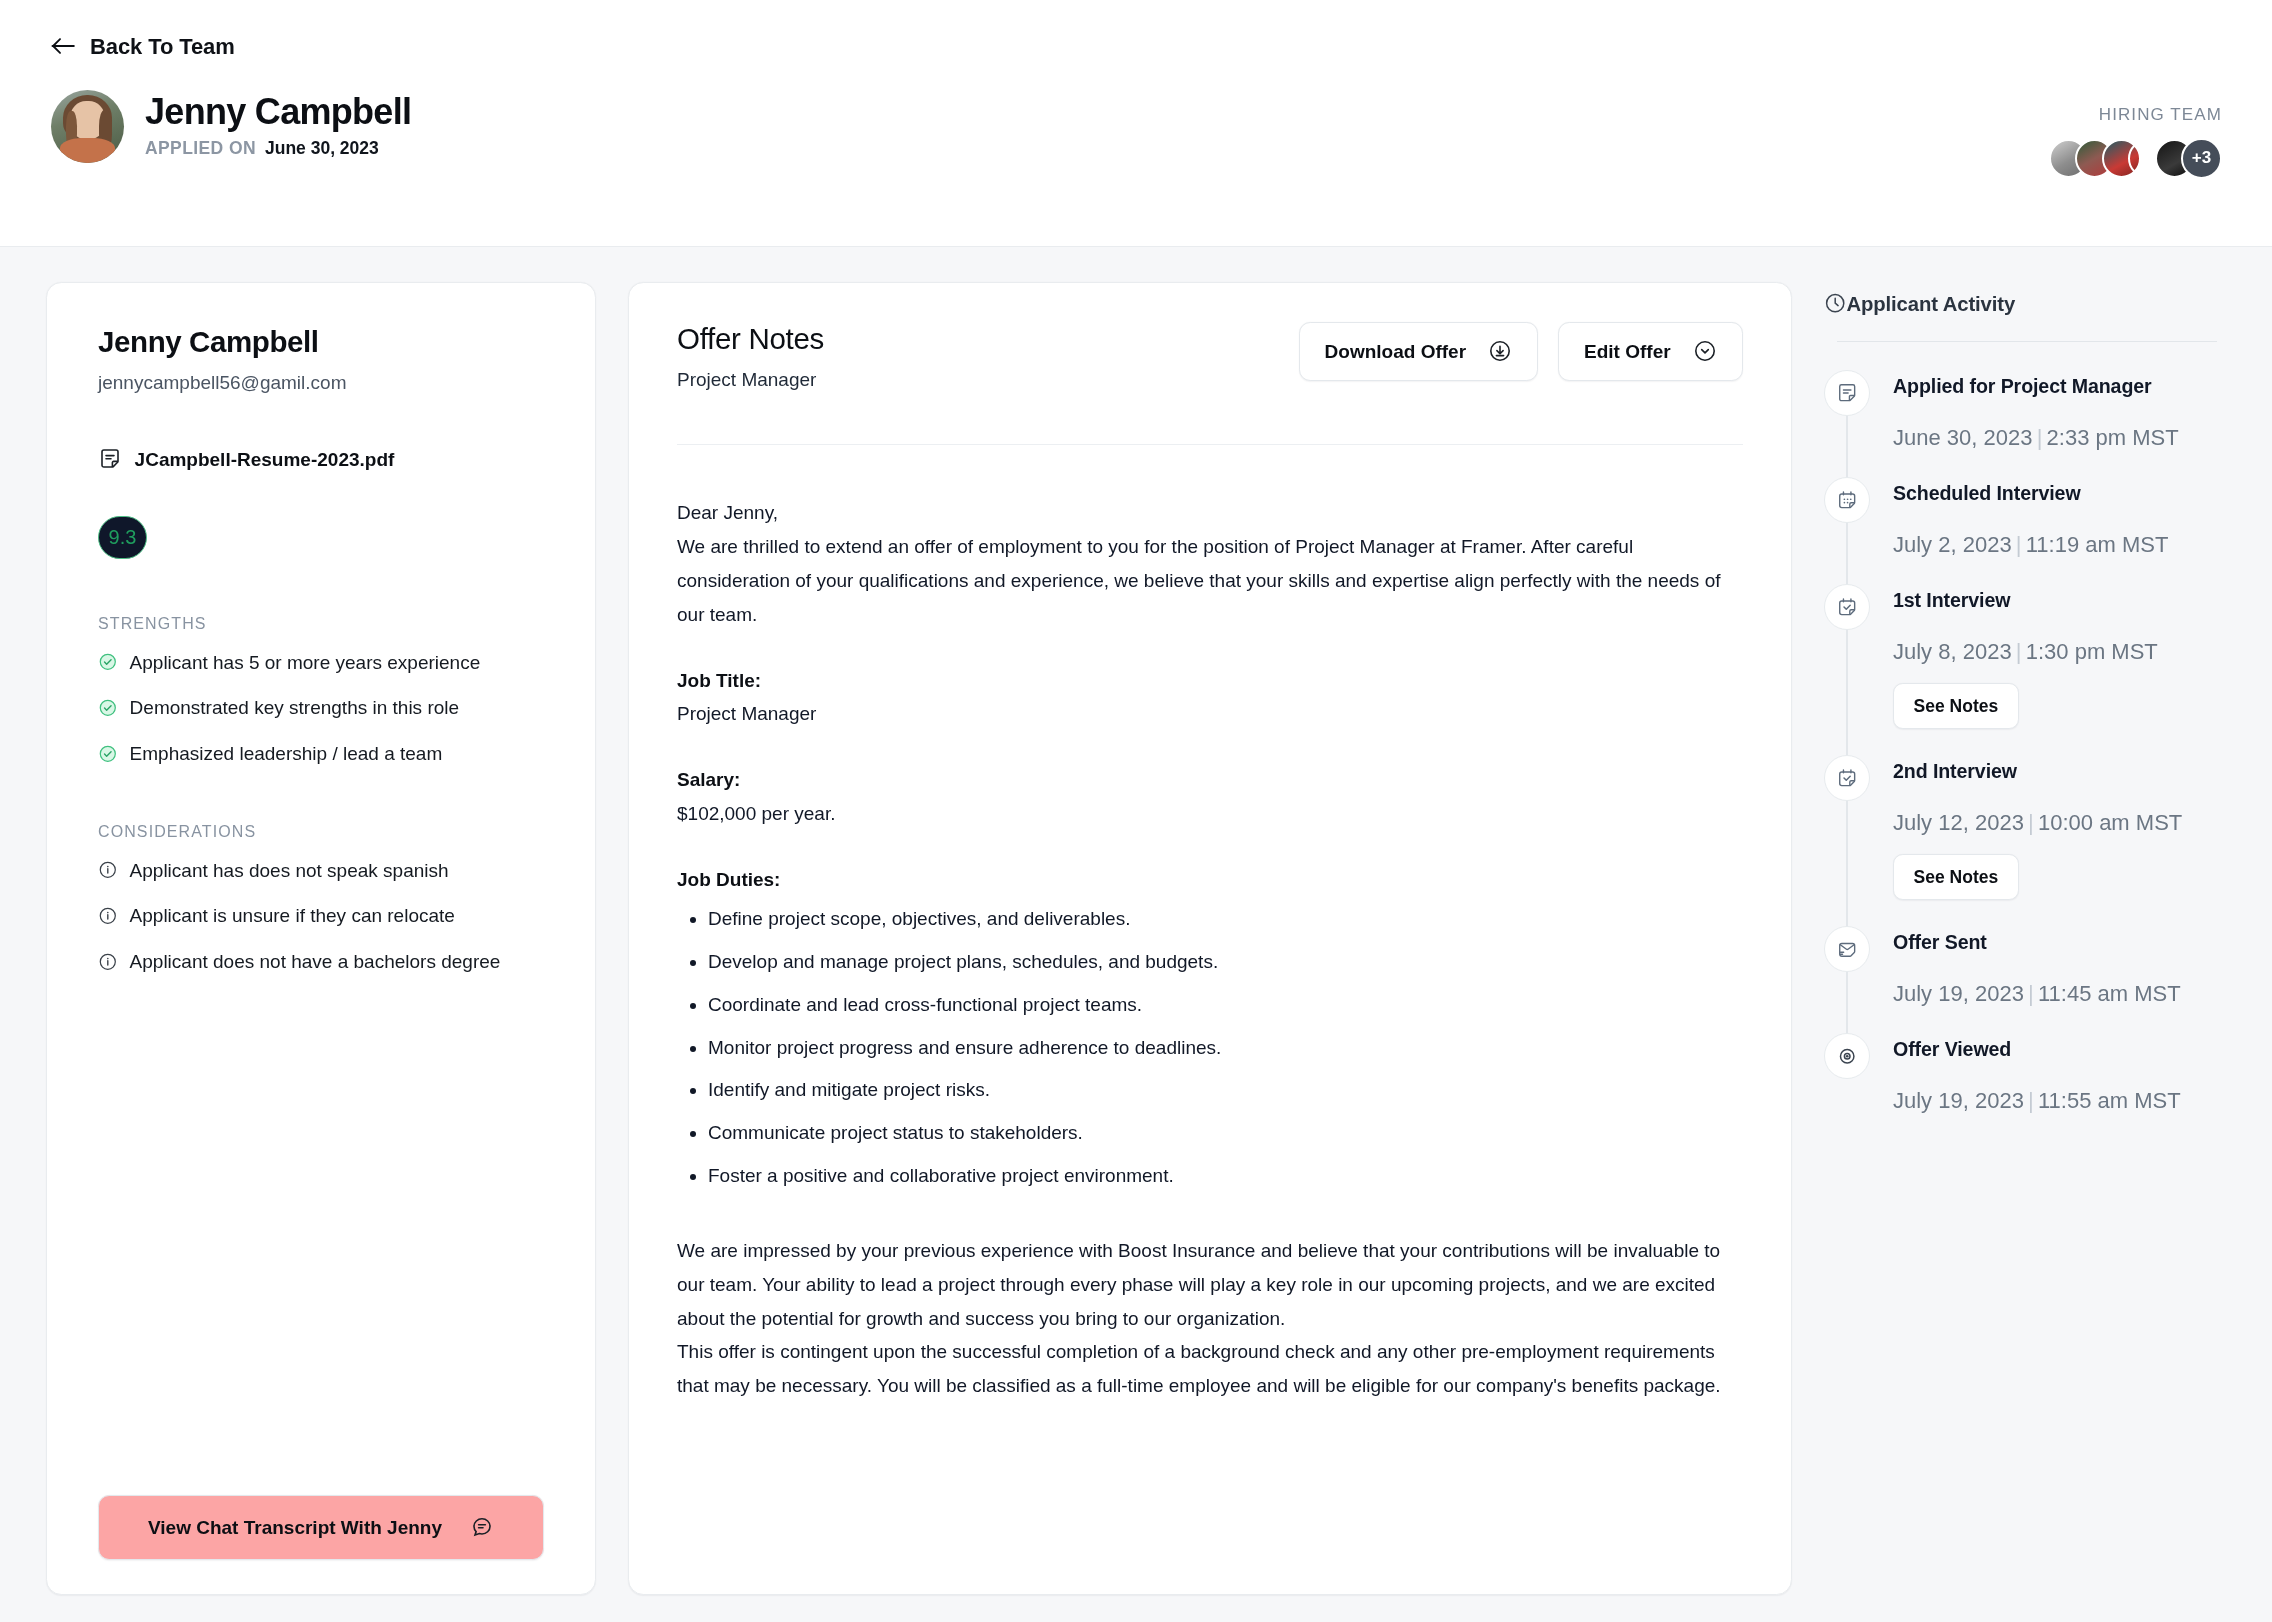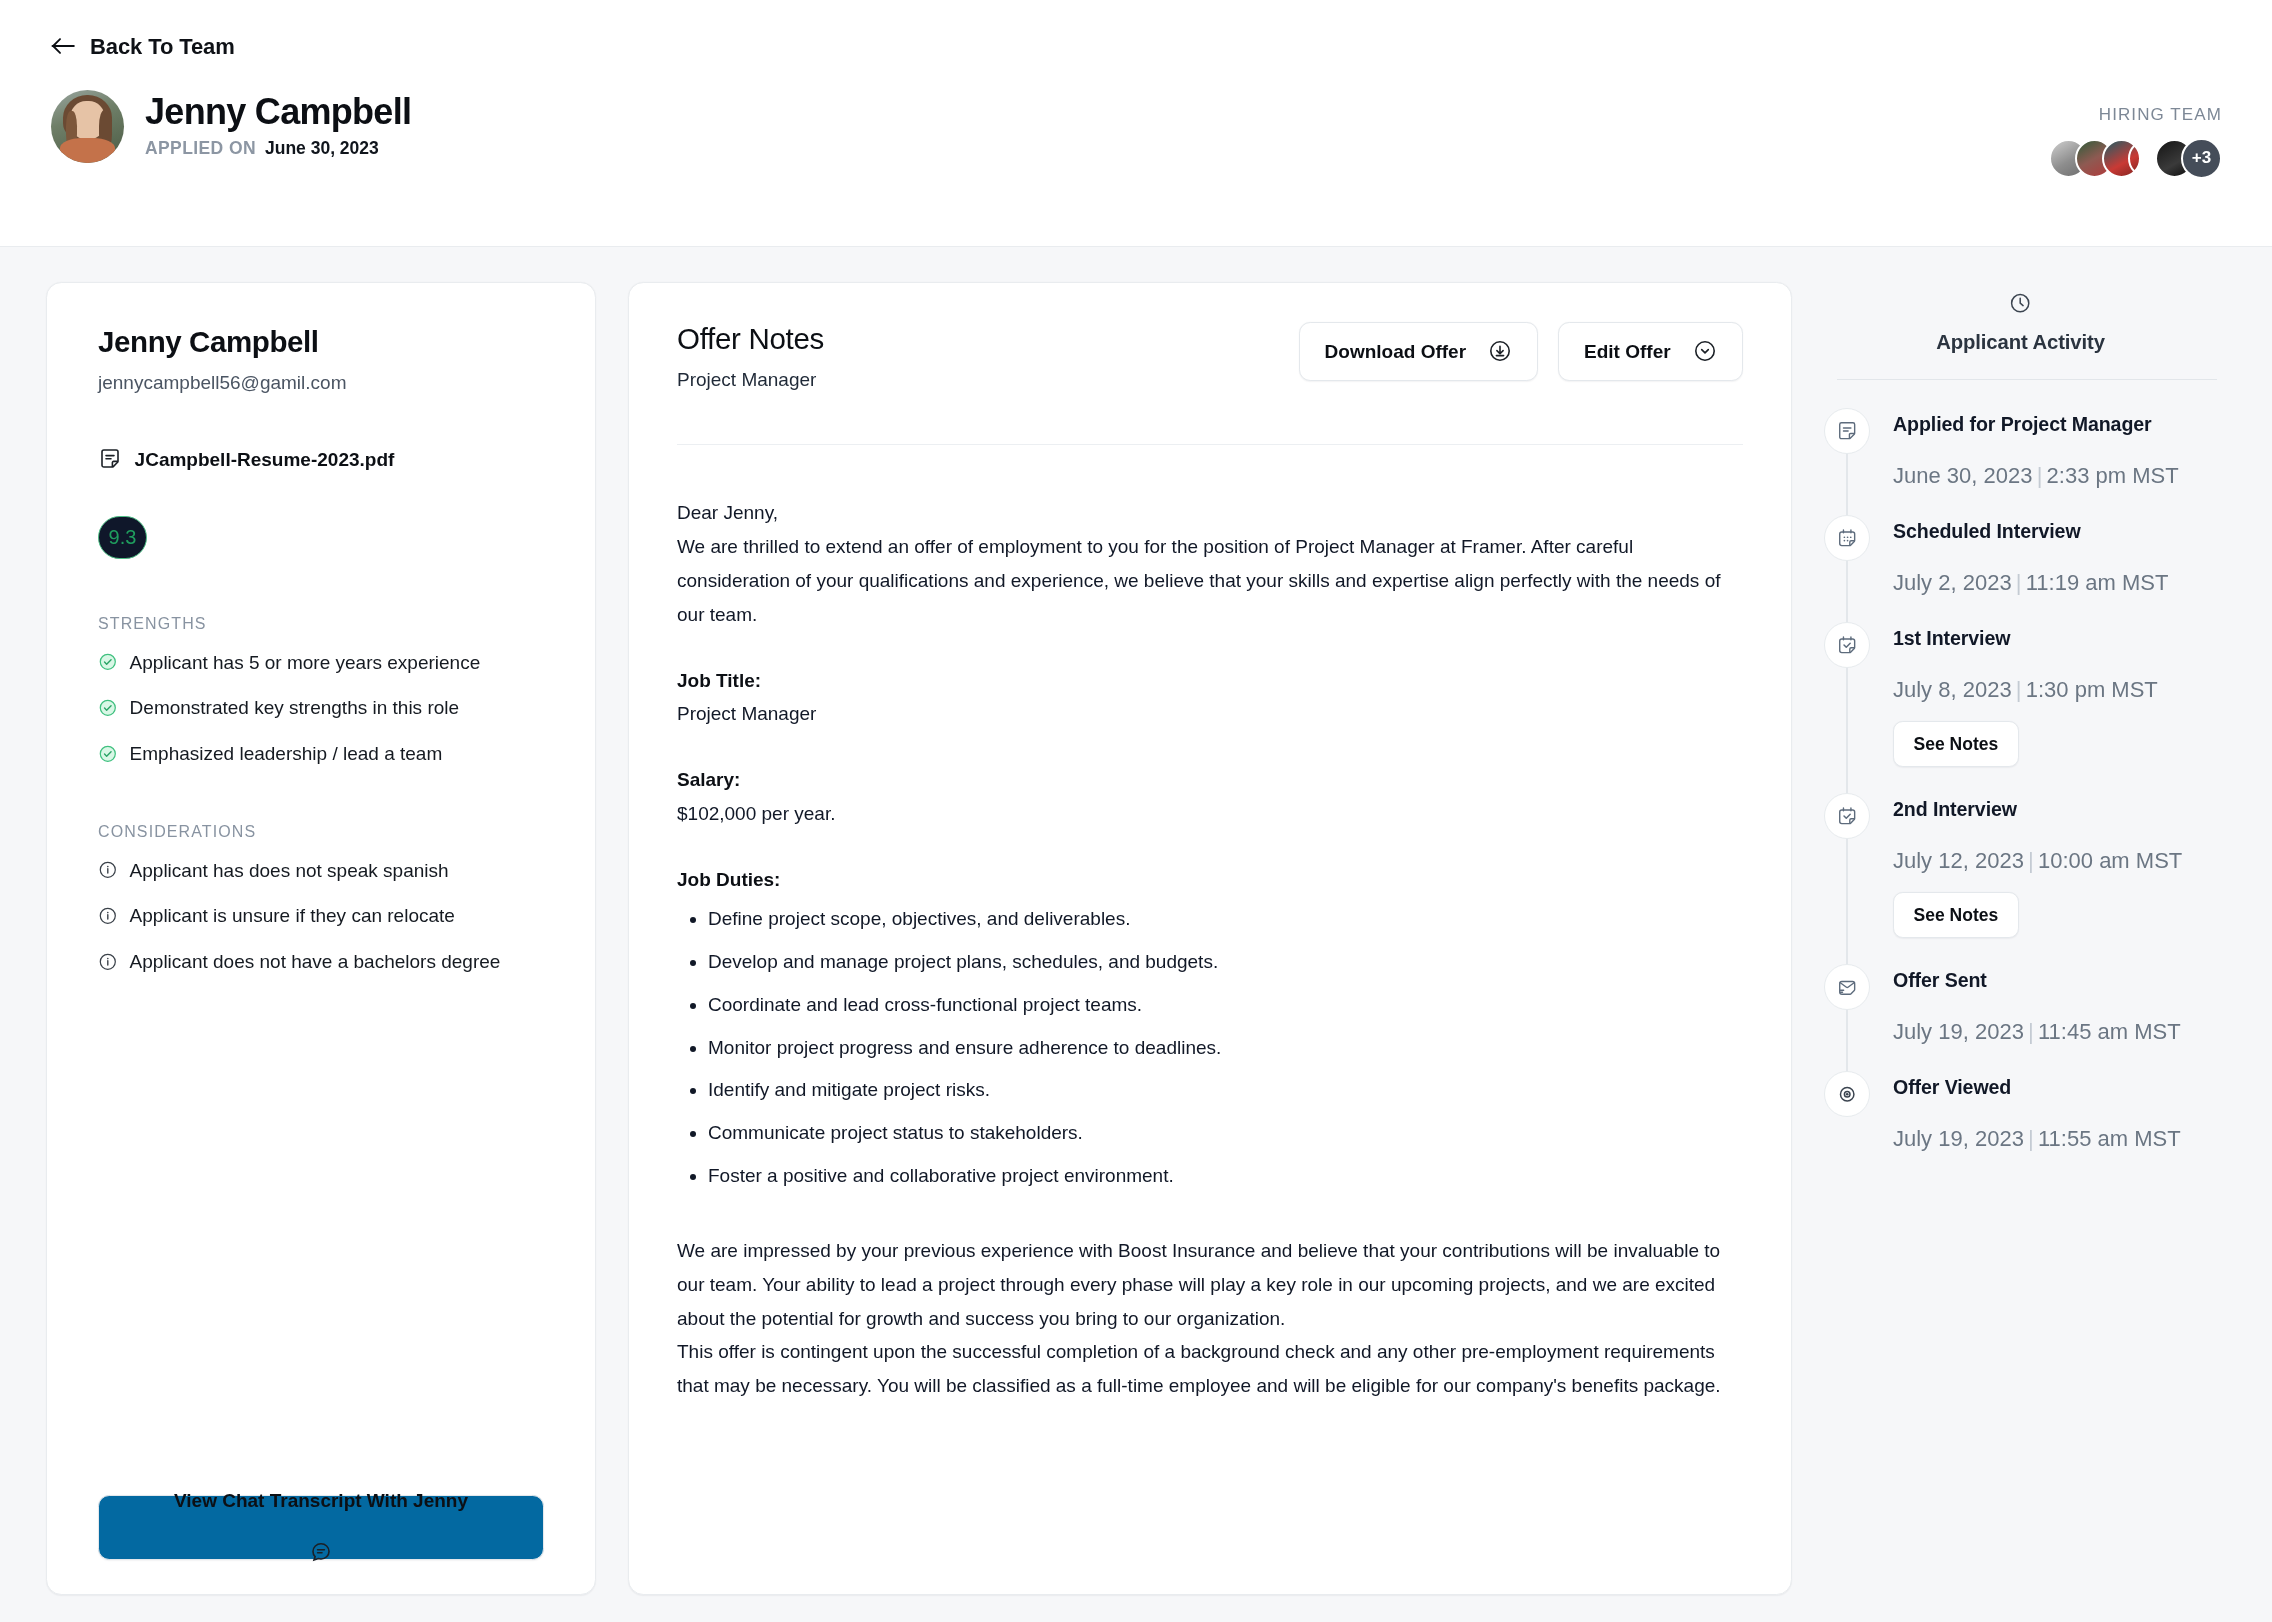--- a/index.html
+++ b/index.html
@@ -206,26 +206,25 @@
   .bullet-text {
     font-size: 19px;
     color: #151a21;
     line-height: 1.3;
   }
   .spacer { flex: 1 1 auto; }
   .chat-btn {
     height: 65px;
     border: 0.7px solid #e4e8ec;
     border-radius: 11.2px;
-    background: #0369a1;
+    background: #fca5a5;
     display: flex; align-items: center; justify-content: center;
     gap: 28px;
     box-shadow: 0 0.7px 1.4px rgba(16,24,40,.05);
     cursor: pointer;
-    flex-direction: column;
   }
   .chat-btn-label {
     font-size: 19px;
     font-weight: 700;
     color: #0c0f14;
   }
 
   
   .center-card {
     width: 1164px;
@@ -285,21 +284,21 @@
     line-height: 1.78;
     margin-bottom: 9px;
   }
 
   
   .right-col {
     width: 393px;
     padding-top: 9.8px;
   }
   .activity-head {
-    display: flex; align-items: center; gap: 15px; flex-direction: column;
+    display: flex; align-items: flex-end; gap: 0;
   }
   .activity-title {
     font-size: 20.3px;
     font-weight: 700;
     color: #2b3440;
     letter-spacing: -0.1px;
   }
   .activity-rule {
     height: 0.7px;
     background: #e2e6ea;

